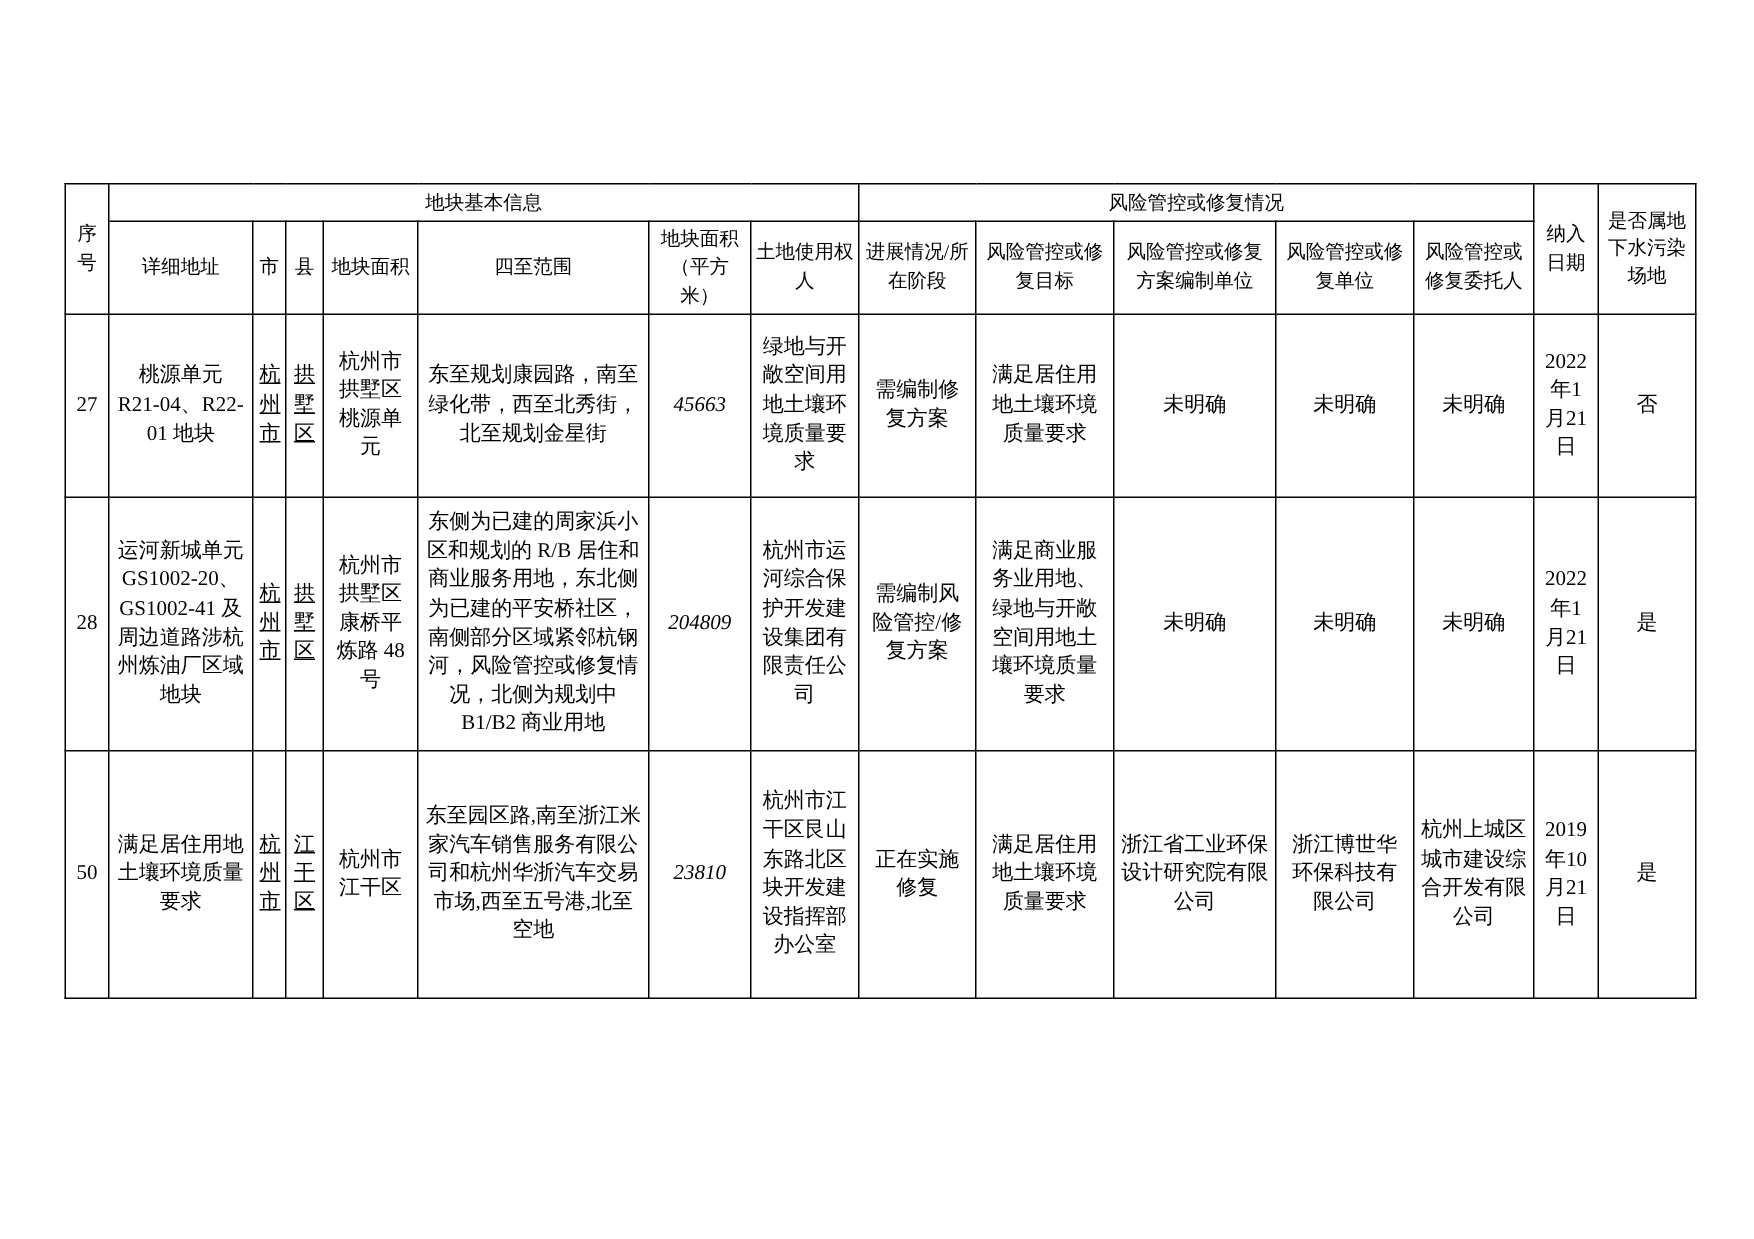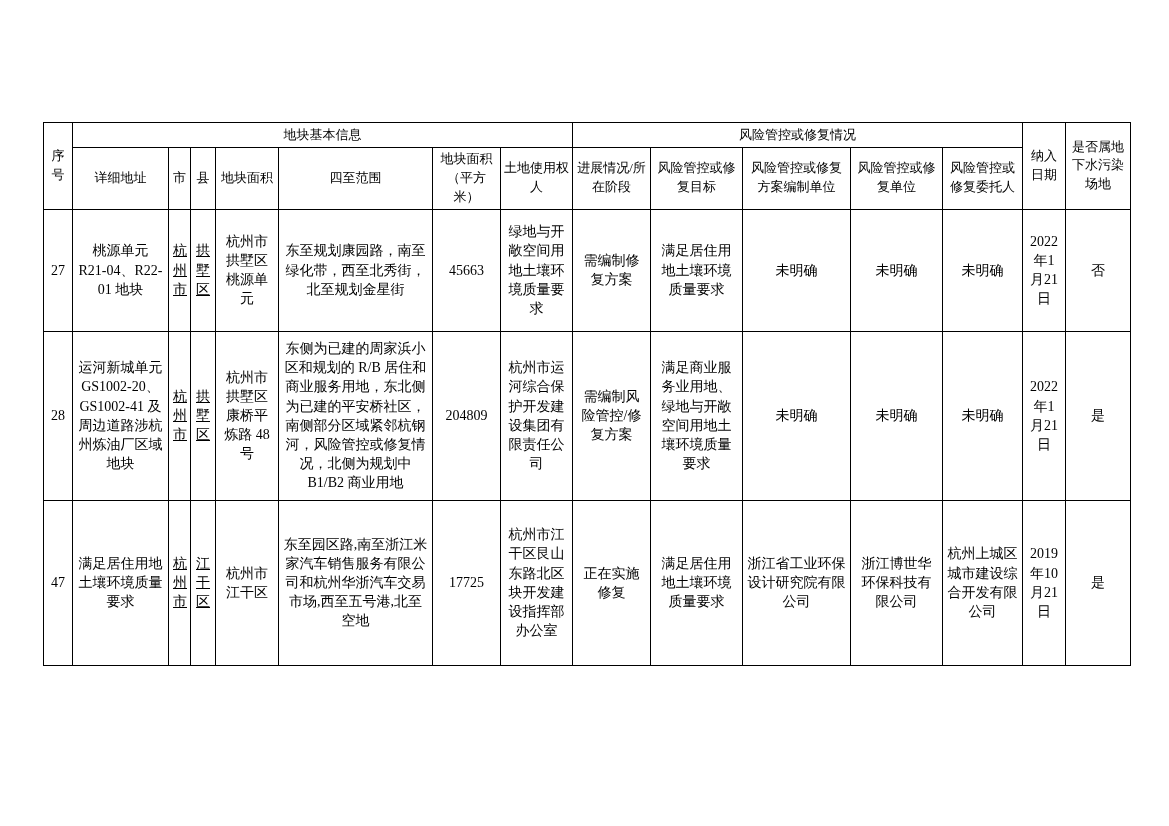--- a/index.html
+++ b/index.html
@@ -24,21 +24,21 @@
   table.land th{font-size:13px;padding:2px 3px;line-height:1.45;}
   tr.hr1{height:25px;}
   tr.hr2{height:49px;}
   tr.r27{height:122px;}
   tr.r28{height:169px;}
   tr.r29{height:165px;}
   td.c-name,td.c-progress,td.c-target,td.c-planunit,td.c-repairunit,td.c-client{padding:2px 6px;}
   td.c-landuser{padding:2px 10px;}
   td.c-city,td.c-county{padding:2px 3px;text-decoration:underline;}
   td.c-date{padding:2px 9px;word-break:break-all;}
-  td.c-area{word-break:break-all;}
+  td.c-area{word-break:break-all;font-style:italic;}
 </style>
 </head>
 <body>
 
 <div class="page">
   <table class="land">
     <colgroup>
       <col style="width:29px">
         <col style="width:96px">
         <col style="width:22px">
@@ -107,27 +107,27 @@
         <td class="c-landuser">杭州市运河综合保护开发建设集团有限责任公司</td>
         <td class="c-progress">需编制风险管控/修复方案</td>
         <td class="c-target">满足商业服务业用地、绿地与开敞空间用地土壤环境质量要求</td>
         <td class="c-planunit">未明确</td>
         <td class="c-repairunit">未明确</td>
         <td class="c-client">未明确</td>
         <td class="c-date">2022年1月21日</td>
         <td class="c-gw">是</td>
       </tr>
       <tr class="r29">
-        <td class="c-seq">47</td>
+        <td class="c-seq">50</td>
         <td class="c-name">满足居住用地土壤环境质量要求</td>
         <td class="c-city">杭州市</td>
         <td class="c-county">江干区</td>
         <td class="c-address">杭州市江干区</td>
         <td class="c-bounds">东至园区路,南至浙江米家汽车销售服务有限公司和杭州华浙汽车交易市场,西至五号港,北至空地</td>
-        <td class="c-area">17725</td>
+        <td class="c-area">23810</td>
         <td class="c-landuser">杭州市江干区艮山东路北区块开发建设指挥部办公室</td>
         <td class="c-progress">正在实施修复</td>
         <td class="c-target">满足居住用地土壤环境质量要求</td>
         <td class="c-planunit">浙江省工业环保设计研究院有限公司</td>
         <td class="c-repairunit">浙江博世华环保科技有限公司</td>
         <td class="c-client">杭州上城区城市建设综合开发有限公司</td>
         <td class="c-date">2019年10月21日</td>
         <td class="c-gw">是</td>
       </tr>
     </tbody>

